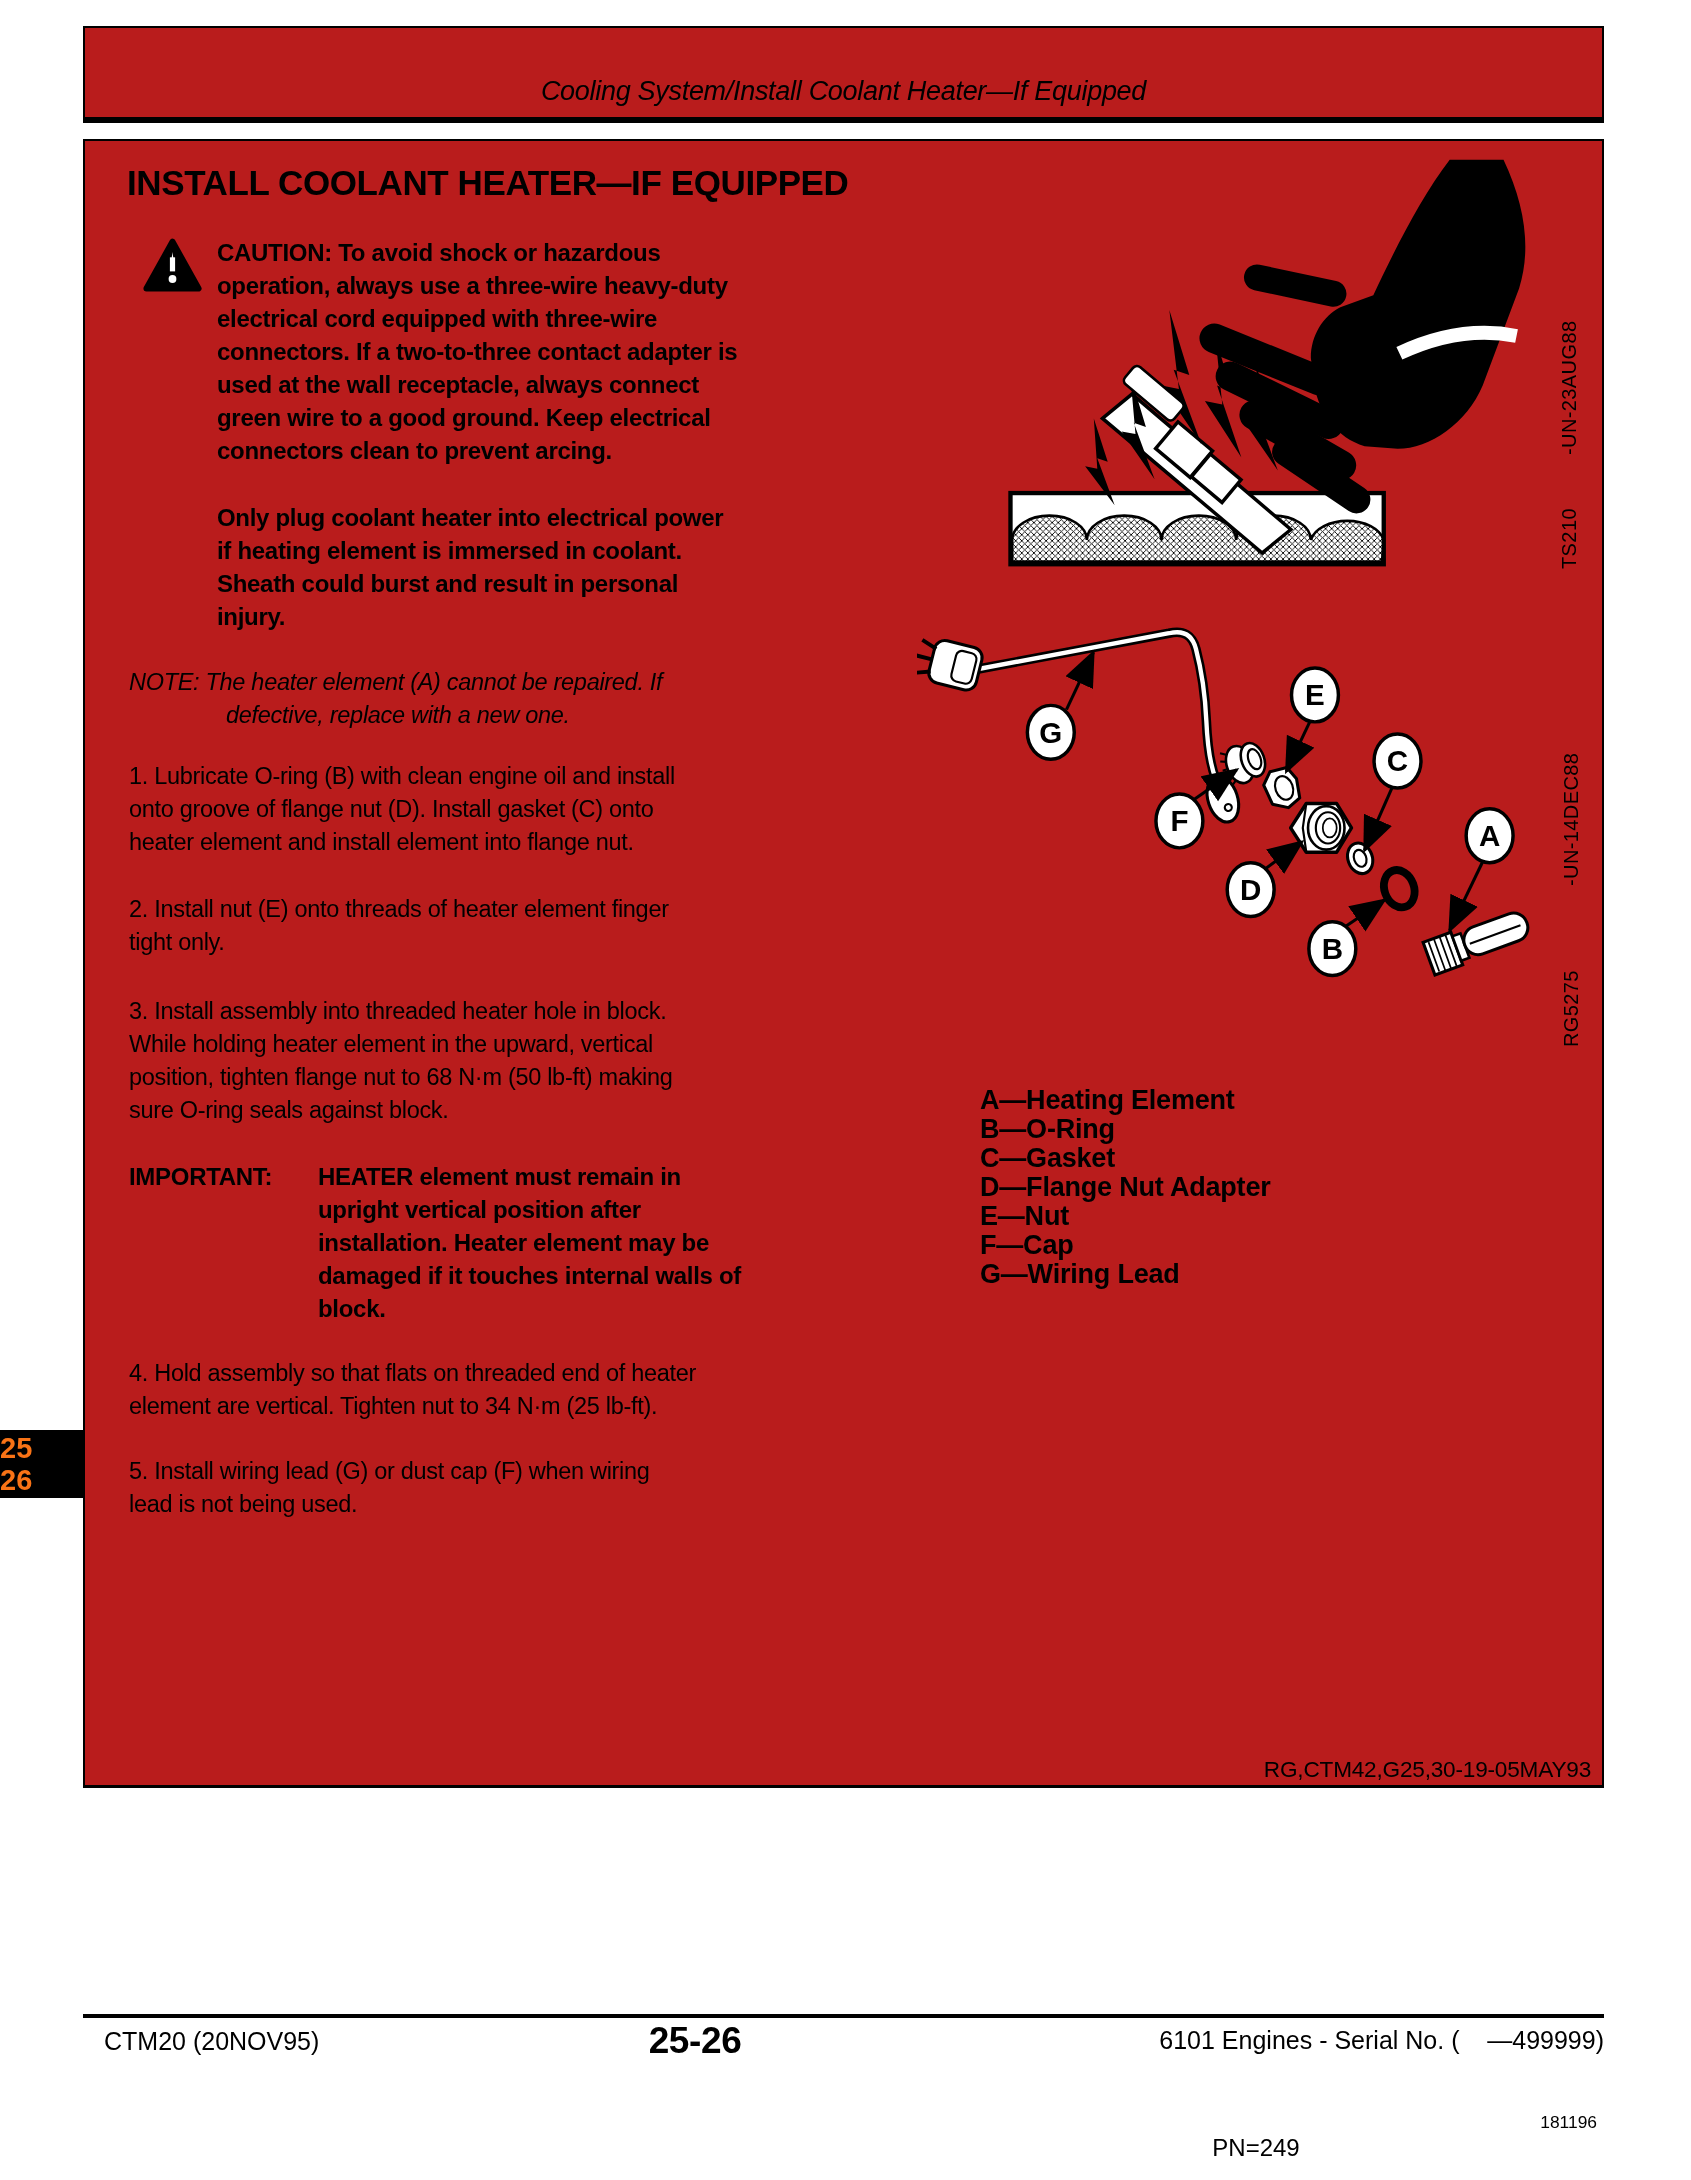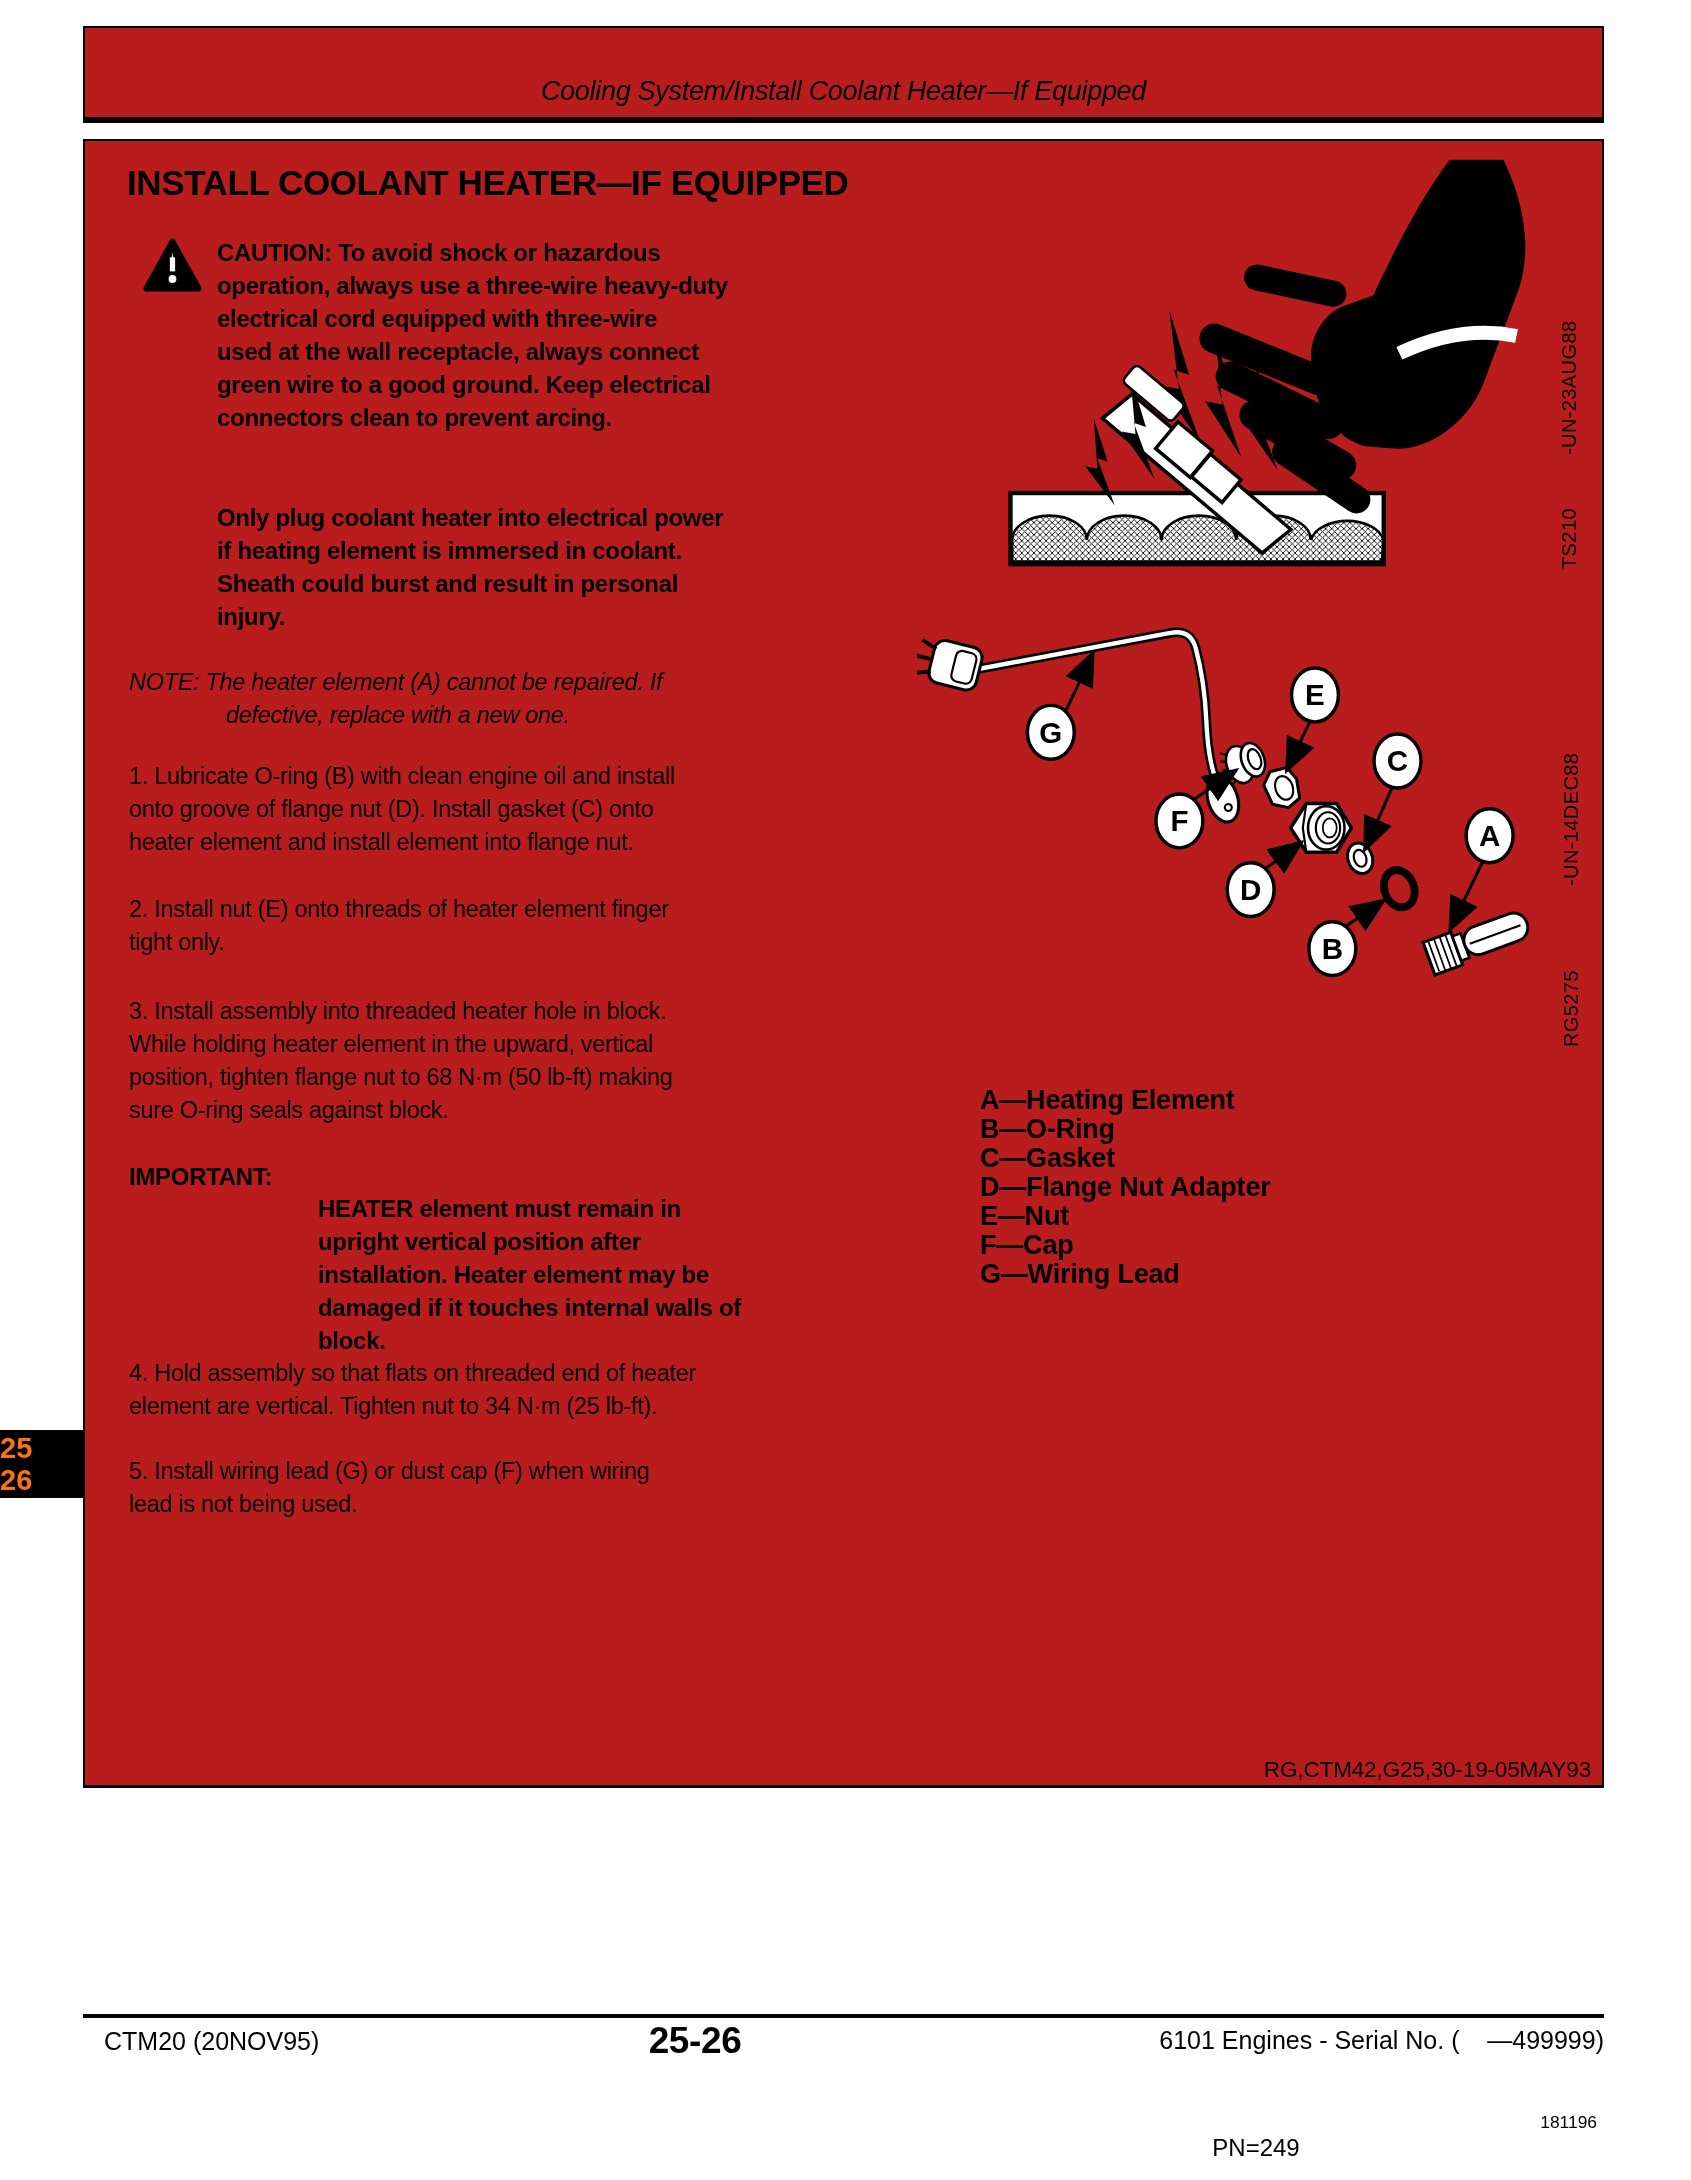--- a/index.html
+++ b/index.html
@@ -12,21 +12,21 @@
   .header-title{font-style:italic;font-size:27px;letter-spacing:-0.3px;padding-bottom:10.4px;}
   .content-box{left:83px;top:139px;width:1521px;height:1649px;border-bottom-width:3.5px;box-sizing:border-box;}
   .section-title{left:127px;top:163px;font-size:35px;font-weight:700;letter-spacing:-0.4px;white-space:pre;}
   .para{position:absolute;}
   .para .line{white-space:pre;}
   .body-text{font-size:23.5px;line-height:33px;letter-spacing:-0.3px;}
   .bold-text{font-size:24px;line-height:33px;font-weight:700;letter-spacing:-0.3px;}
   .note-text{font-size:23.5px;line-height:33px;font-style:italic;letter-spacing:-0.3px;}
   .note-para .line + .line{padding-left:97px;}
   .imp-label{position:absolute;left:0;top:0;}
-  .imp-lines{margin-left:189px;margin-top:32px;}
+  .imp-lines{margin-left:189px;}
   .legend{left:980px;top:1086px;font-size:27px;font-weight:700;line-height:29px;letter-spacing:-0.2px;}
   .legend .line{white-space:pre;}
   .vlabel{position:absolute;font-size:20px;letter-spacing:0.4px;white-space:pre;
           transform:rotate(-90deg);transform-origin:0 0;}
   .inner-ref{left:1043px;top:1757px;width:548px;text-align:right;font-size:22.6px;letter-spacing:-0.2px;}
   .tab{left:0;top:1430px;width:84px;height:68px;background:#000;color:#f97316;
        display:flex;flex-direction:column;justify-content:center;align-items:flex-start;
        padding-right:6px;box-sizing:border-box;font-weight:700;font-size:29px;line-height:32px;}
   .footer-rule{left:83px;top:2014px;width:1521px;height:3.5px;background:#000;}
   .footer-left{left:104px;top:2027px;font-size:25px;white-space:pre;}
@@ -53,20 +53,21 @@
     <path d="M34,4 L64,58 L4,58 Z" fill="#000" stroke="#000" stroke-width="7" stroke-linejoin="round"></path>
     <path d="M34,16 L37,38 L31,38 Z" fill="#fff"></path>
     <rect x="31" y="22" width="6" height="16" fill="#fff"></rect>
     <circle cx="34" cy="47" r="4.5" fill="#fff"></circle>
   </svg>
 
   <div class="para bold-text" style="left:217px;top:236px">
       <div class="line">CAUTION: To avoid shock or hazardous</div>
       <div class="line">operation, always use a three-wire heavy-duty</div>
       <div class="line">electrical cord equipped with three-wire</div>
+      <div class="line">connectors. If a two-to-three contact adapter is</div>
       <div class="line">used at the wall receptacle, always connect</div>
       <div class="line">green wire to a good ground. Keep electrical</div>
       <div class="line">connectors clean to prevent arcing.</div>
     </div>
   <div class="para bold-text" style="left:217px;top:501px">
       <div class="line">Only plug coolant heater into electrical power</div>
       <div class="line">if heating element is immersed in coolant.</div>
       <div class="line">Sheath could burst and result in personal</div>
       <div class="line">injury.</div>
     </div>

